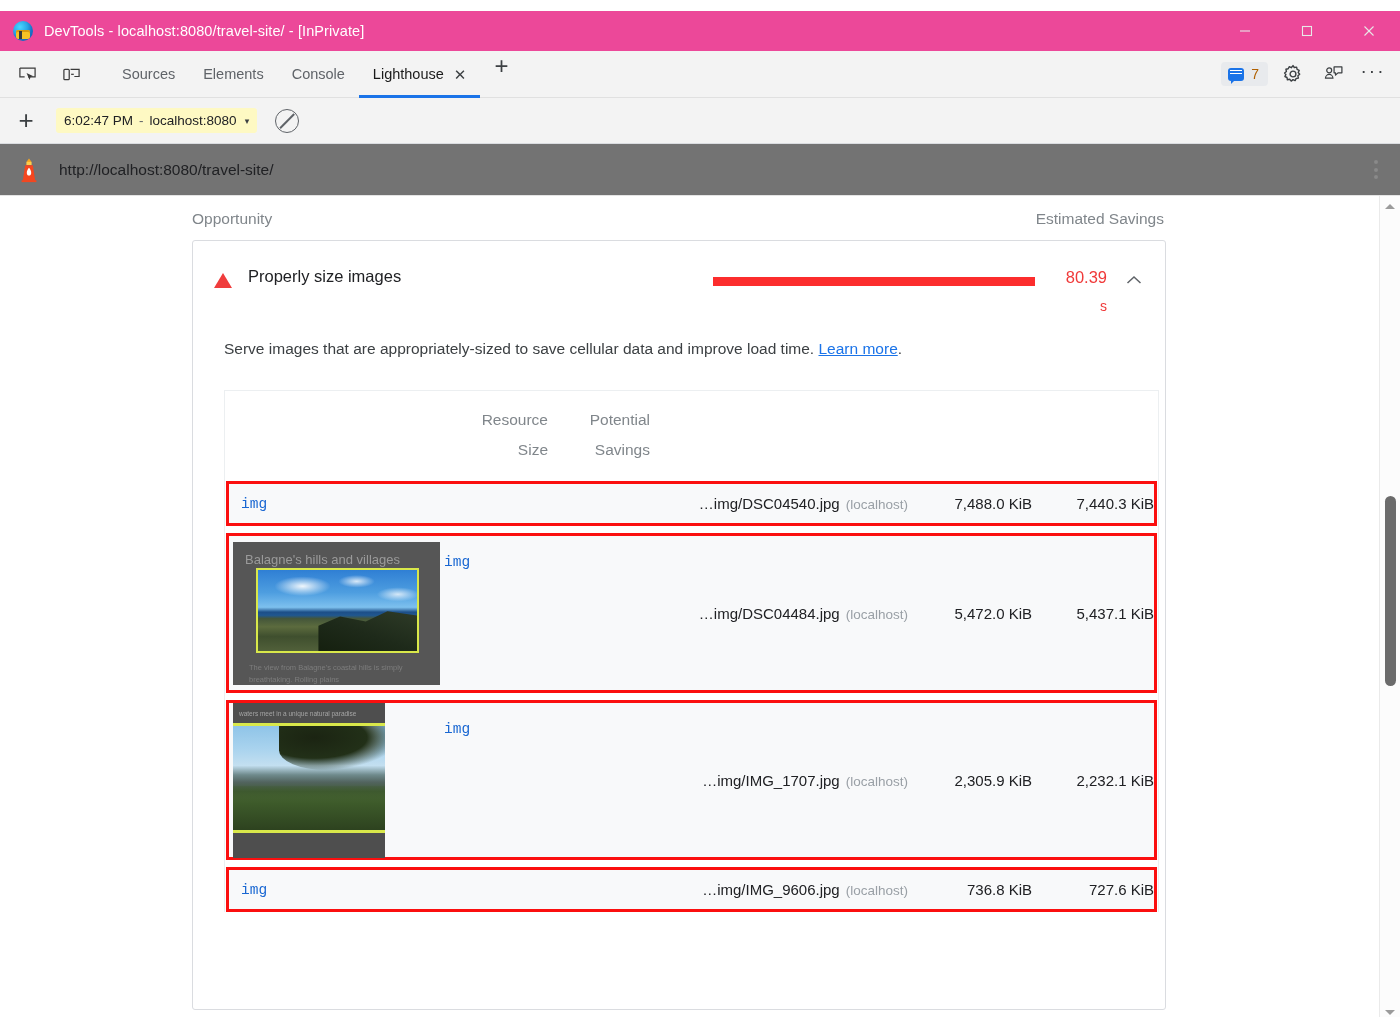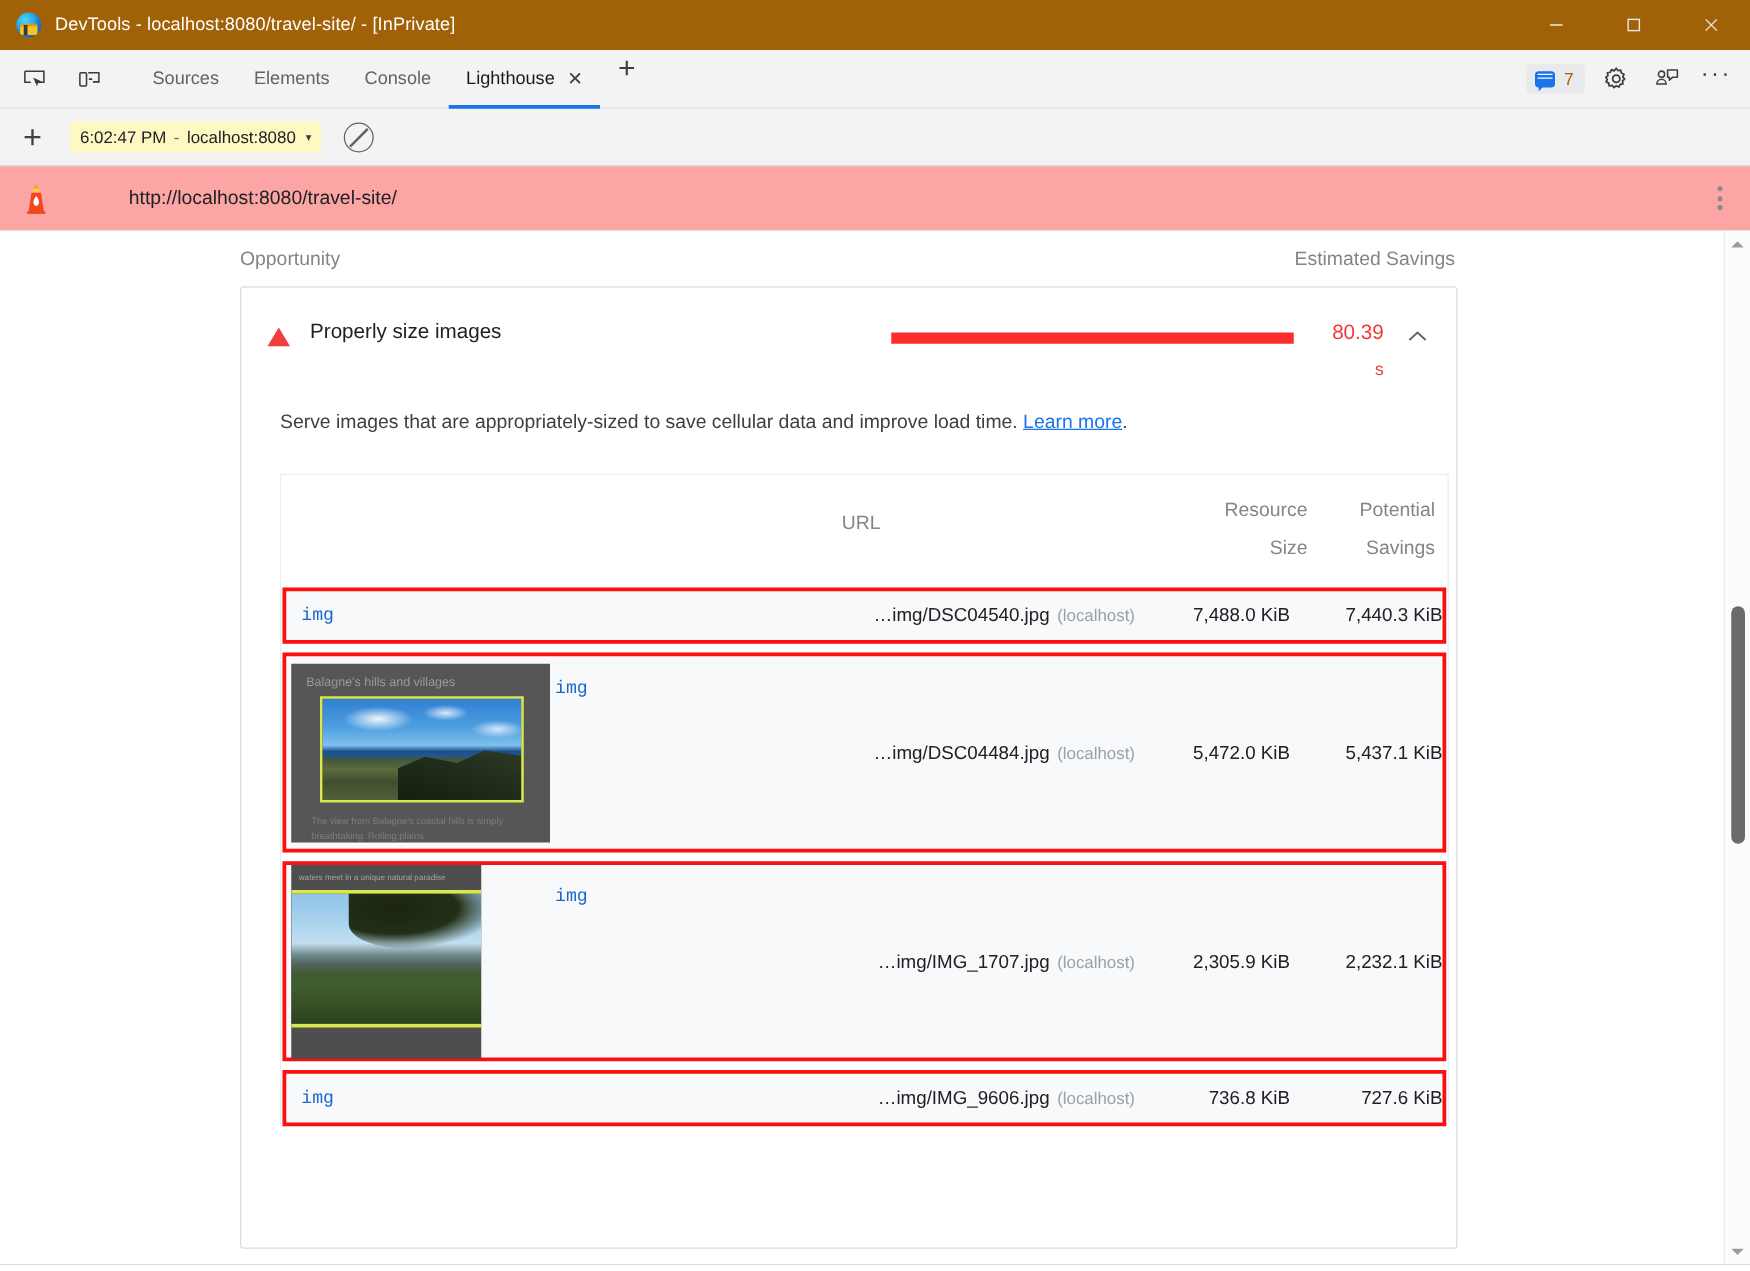--- a/index.html
+++ b/index.html
@@ -5,22 +5,22 @@
   * { box-sizing: border-box; margin: 0; padding: 0; }
   html, body {
     width: 1400px; height: 1017px;
     background: #ffffff;
     font-family: "Liberation Sans", sans-serif;
     overflow: hidden;
   }
 
   
   .titlebar {
-    height: 40px; background: #a16207; color: #ffffff;
-    display: flex; align-items: center; position: relative;
+    height: 40px; background: #ec4899; color: #ffffff;
+    display: flex; align-items: center; position: relative; margin-top: 11px;
   }
   .titlebar-icon {
     width: 20px; height: 20px; margin-left: 13px; margin-right: 11px;
     border-radius: 50%; position: relative; flex: 0 0 auto;
     background: radial-gradient(circle at 35% 30%, #4ad7ff 0%, #2aa7e8 38%, #1a73c8 62%, #0f4fa8 100%);
     overflow: hidden;
   }
   .titlebar-icon::after {
     content: ""; position: absolute; left: 3px; bottom: 2px;
     width: 14px; height: 9px; background: #f7c325; border-radius: 2px;
@@ -107,22 +107,22 @@
     margin-left: 18px; width: 24px; height: 24px; border: 1.6px solid #5f6368;
     border-radius: 50%; position: relative;
   }
   .clear-btn::after {
     content: ""; position: absolute; left: 50%; top: 1px; width: 1.6px; height: 20px;
     background: #5f6368; transform: translateX(-50%) rotate(45deg); transform-origin: center;
   }
 
   
   .urlbar {
-    height: 52px; background: #fca5a5; display: flex; align-items: center;
-    border-bottom: 1px solid #e4e4e4; position: relative; gap: 44px;
+    height: 52px; background: #737373; display: flex; align-items: center;
+    border-bottom: 1px solid #e4e4e4; position: relative;
   }
   .lh-logo { width: 24px; height: 26px; margin-left: 17px; position: relative; flex: 0 0 auto; }
   .urlbar-text { margin-left: 18px; font-size: 15.5px; color: #202124; }
   .urlbar-menu {
     position: absolute; right: 22px; display: flex; flex-direction: column;
     gap: 3.5px; align-items: center;
   }
   .urlbar-menu i { width: 4px; height: 4px; background: #8a8a8a; border-radius: 50%; display: block; }
 
   
@@ -195,21 +195,21 @@
     flex: 1 1 auto; text-align: right; padding-right: 4px;
     font-size: 15px; color: #202124;
   }
   .td-url .host { color: #9aa0a6; font-size: 13.5px; margin-left: 6px; }
   .td-size { width: 120px; text-align: right; font-size: 15px; color: #202124; }
   .td-sav  { width: 122px; text-align: right; font-size: 15px; color: #202124; }
 
   
   .thumb-a { width: 207px; height: 143px; background: #565656; position: relative; overflow: hidden; }
   .thumb-a .cap-top {
-    position: absolute; left: 12px; top: 10px; font-size: 10px; color: #9a9a9a; white-space: nowrap;
+    position: absolute; left: 12px; top: 10px; font-size: 13px; color: #9a9a9a; white-space: nowrap;
   }
   .thumb-a .photo {
     position: absolute; left: 23px; top: 26px; width: 163px; height: 85px;
     border: 2px solid #d9e84a; overflow: hidden;
   }
   .thumb-a .cap-bot {
     position: absolute; left: 16px; top: 120px; font-size: 7.5px; color: #7d7d7d;
     line-height: 1.55; width: 185px;
   }
   .thumb-b { width: 152px; height: 155px; background: #4e4e4e; position: relative; overflow: hidden; }
@@ -421,21 +421,20 @@
         </div>
 
         <div class="audit-desc">
           <span>Serve images that are appropriately-sized to save cellular data and improve load time. </span><a href="#">Learn more</a><span>.</span>
         </div>
 
         <div class="table">
 
           <div class="thead">
             <div class="td-el" style="color:transparent">.</div>
-            <div class="th-url">URL</div>
             <div class="th-r2">
               <div>Resource</div>
               <div>Size</div>
             </div>
             <div class="th-r3">
               <div>Potential</div>
               <div>Savings</div>
             </div>
           </div>
 

